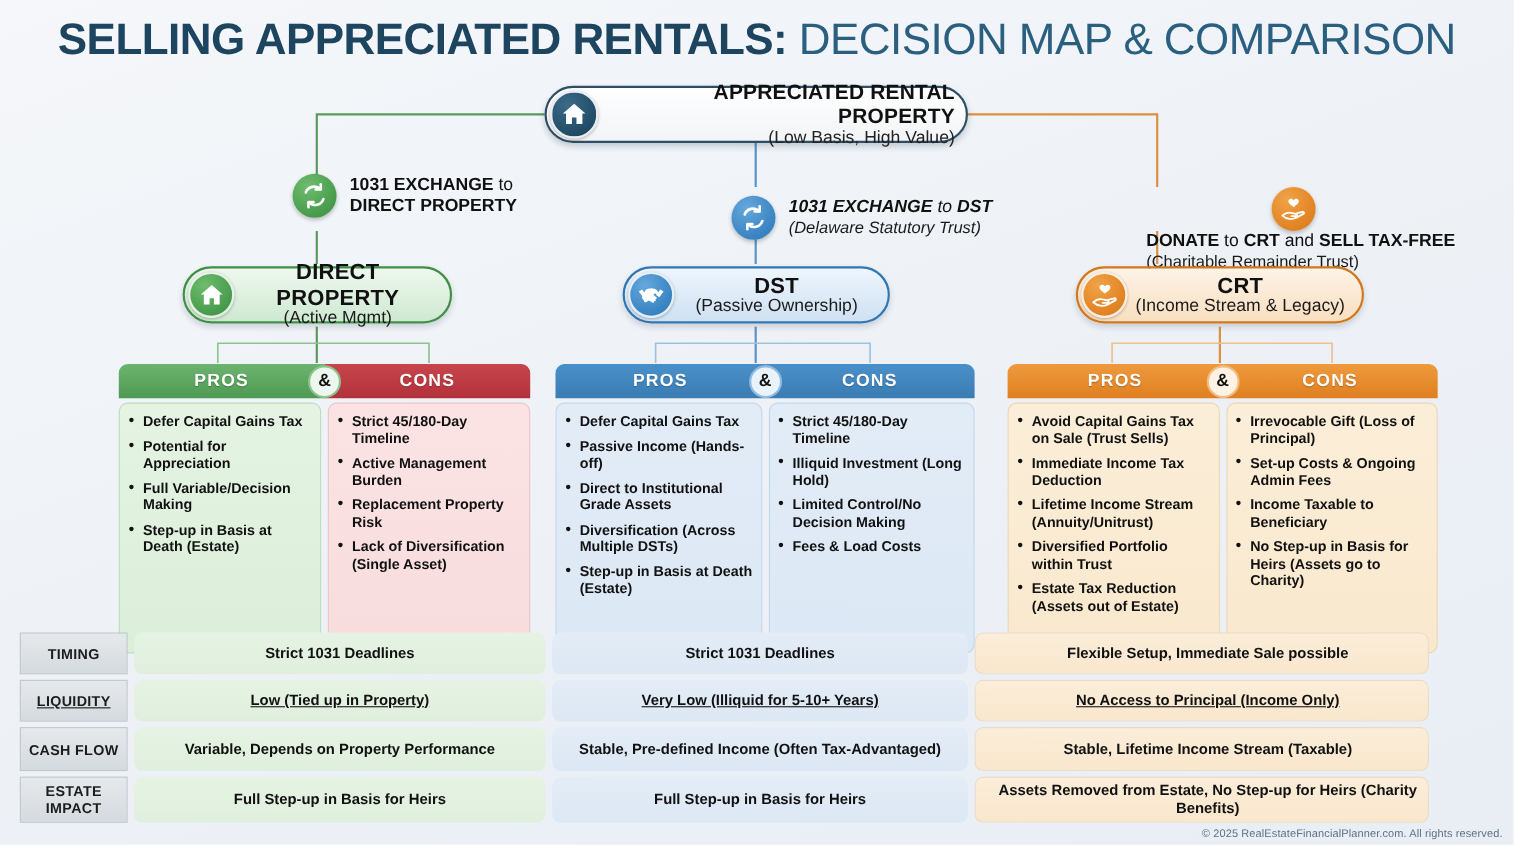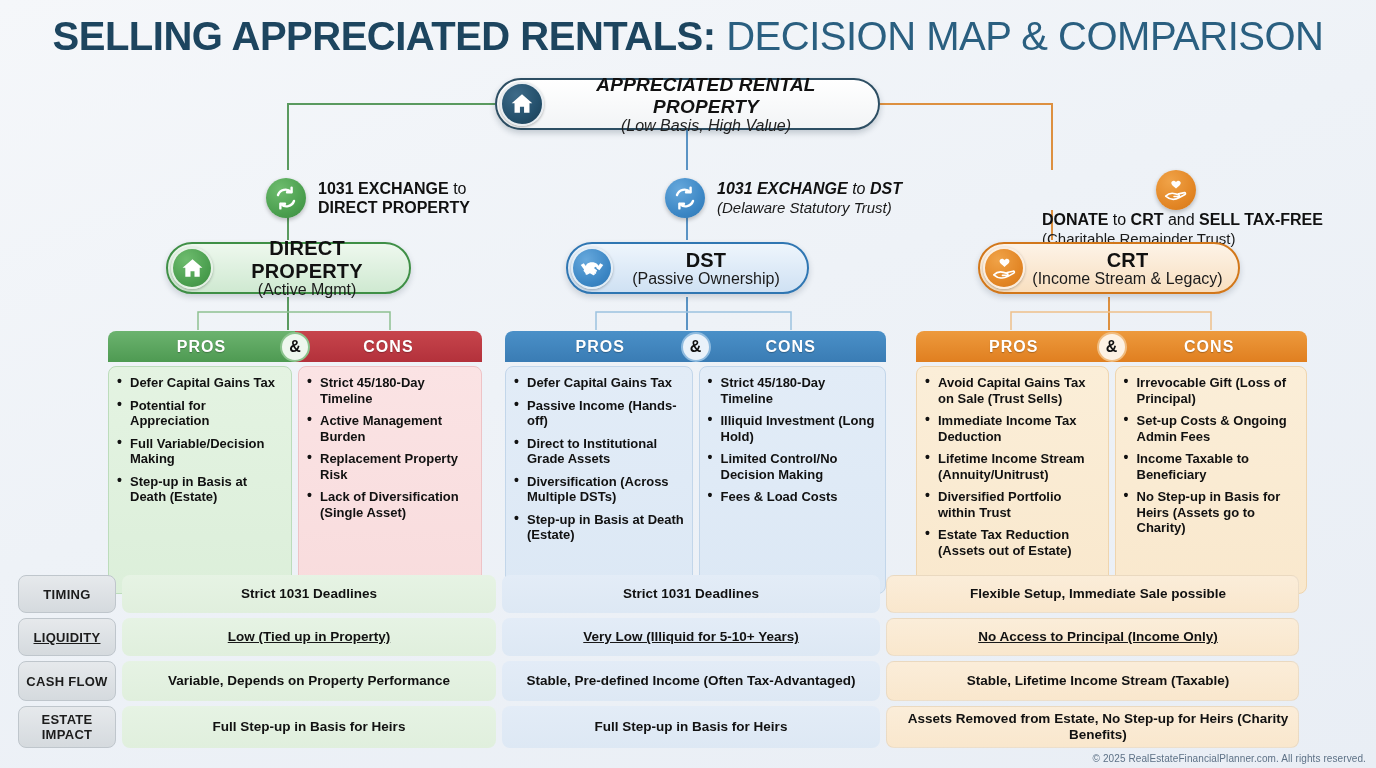--- a/index.html
+++ b/index.html
@@ -35,21 +35,21 @@
     display: flex; align-items: center;
   }
   .root-ico {
     width: 44px; height: 44px; margin-left: 3px; border-radius: 50%;
     background: radial-gradient(circle at 35% 28%, #3d6a88 0%, #24506c 60%, #1b3c52 100%);
     border: 2px solid #e8edf1;
     display:flex; align-items:center; justify-content:center;
     flex: 0 0 44px;
     box-shadow: 0 1px 3px rgba(0,0,0,0.3);
   }
-  .root-txt { flex: 1; text-align: center; padding-right: 10px; font-style: italic; }
+  .root-txt { flex: 1; text-align: right; padding-right: 10px; }
   .root-t1 { font-size: 19px; font-weight: 700; letter-spacing: .2px; color:#111; }
   .root-t2 { font-size: 16px; font-weight: 400; color:#222; margin-top: -1px;}
 
   
   .branch { position: absolute; display: flex; align-items: center; }
   .branch-ico {
     width: 40px; height: 40px; border-radius: 50%;
     display:flex;align-items:center;justify-content:center;
     flex:0 0 40px;
     box-shadow: 0 2px 4px rgba(0,0,0,.25);
@@ -116,21 +116,21 @@
     color: #111; margin-bottom: 7px;
   }
   .pc-col li:before {
     content:"•"; position:absolute; left:0; top:-1px; font-size:14px;
   }
 
   
   .cmp-table { position:absolute; left: 18px; top: 575px; width: 1314px; }
   .cmp-row { display:flex; align-items:stretch; margin-bottom: 5px; }
   .cmp-label {
-    width: 98px; flex:0 0 98px; border-radius: 8px;
+    width: 98px; flex:0 0 98px; border-radius: 0;
     background: linear-gradient(180deg,#e6e9ec 0%,#d5dade 100%);
     border: 1px solid #bfc6cc;
     display:flex; align-items:center; justify-content:center; text-align:center;
     font-size: 13px; font-weight:700; color:#1c1c1c; letter-spacing:.3px;
     line-height: 15px;
   }
   .cmp-cell {
     display:flex; align-items:center; justify-content:center; text-align:center;
     border-radius: 8px; margin-left: 6px; padding: 6px 8px;
     font-size: 13.5px; font-weight: 700; color:#111; line-height: 16px;
@@ -181,21 +181,21 @@
     <svg width="26" height="26" viewBox="0 0 24 24" fill="#ffffff">
       <path d="M12 3 L2.5 11.2 h2.6 V20 h5.0 v-5.4 h3.8 V20 h5.0 v-8.8 h2.6 Z"></path>
     </svg>
   </div>
   <div class="root-txt">
     <div class="root-t1">APPRECIATED RENTAL PROPERTY</div>
     <div class="root-t2">(Low Basis, High Value)</div>
   </div>
 </div>
 
-<div class="branch" style="left:266px; top:178px;">
+<div class="branch" style="left:266px; top:158px;">
   <div class="branch-ico ico-green">
     <svg width="24" height="24" viewBox="0 0 24 24" fill="none" stroke="#ffffff" stroke-width="2.4" stroke-linecap="round" stroke-linejoin="round">
       <path d="M4 9 a8 8 0 0 1 13.2 -3"></path>
         <polyline points="17.6,1.6 17.6,6.2 13,6.2"></polyline>
       <path d="M20 15 a8 8 0 0 1 -13.2 3"></path>
         <polyline points="6.4,22.4 6.4,17.8 11,17.8"></polyline>
     </svg>
   </div>
   <div class="branch-txt">
     <div class="branch-l1"><b>1031 EXCHANGE</b><span> to</span></div>

